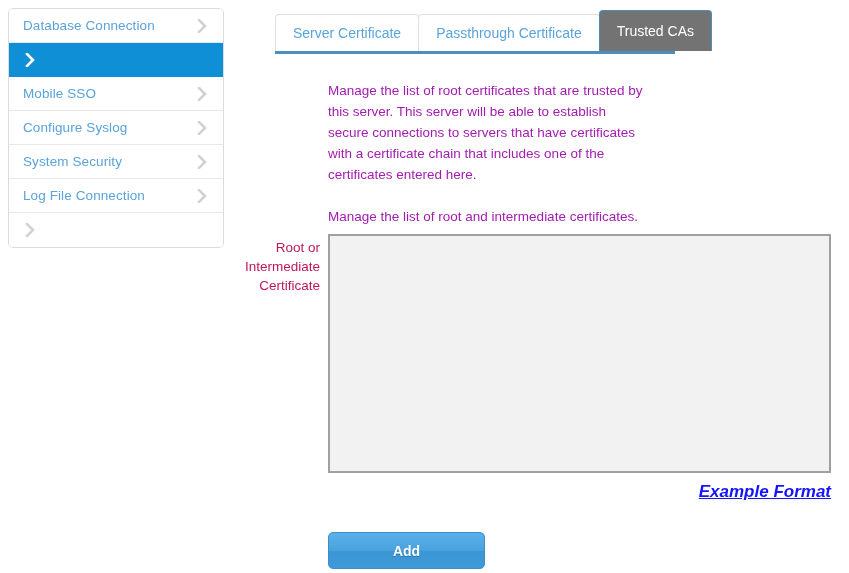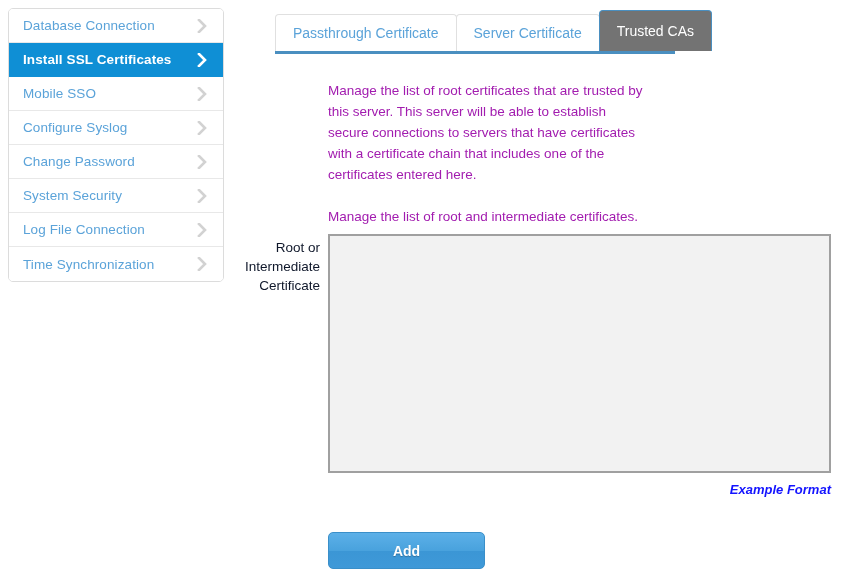--- a/index.html
+++ b/index.html
@@ -127,21 +127,21 @@
   .desc p + p { margin-top: 21px; }
 
   
   .form-label {
     position: absolute;
     left: 230px;
     top: 238px;
     width: 90px;
     text-align: right;
     font-size: 13.5px;
-    color: #0f172a;
+    color: #be185d;
     line-height: 19px;
   }
   .cert-textarea {
     position: absolute;
     left: 328px;
     top: 234px;
     width: 503px;
     height: 239px;
     box-sizing: border-box;
     background: #f2f2f2;
@@ -150,24 +150,25 @@
     outline: none;
     font-family: "Liberation Sans", sans-serif;
     font-size: 13px;
     color: #1a1a1a;
     padding: 4px;
   }
   .example-link {
     position: absolute;
     right: 18px;
     top: 482px;
-    font-size: 13px;
+    font-size: 17px;
     font-style: italic;
     font-weight: bold;
     color: #1414ff;
+    text-decoration: underline;
     cursor: pointer;
   }
 
   
   .add-btn {
     position: absolute;
     left: 328px;
     top: 532px;
     width: 157px;
     height: 37px;
@@ -191,21 +192,20 @@
   <div class="sidebar" id="sidebar">
       <div class="side-item">
         <span class="side-label">Database Connection</span>
         <span class="side-chevron">
           <svg viewBox="0 0 10 14" width="10" height="14" aria-hidden="true">
             <path d="M2 1 L8 7 L2 13" fill="none" stroke="currentColor" stroke-width="2.6" stroke-linecap="square"></path>
           </svg>
         </span>
       </div>
       <div class="side-item active">
-        <span class="side-label">Install SSL Certificates</span>
         <span class="side-chevron">
           <svg viewBox="0 0 10 14" width="10" height="14" aria-hidden="true">
             <path d="M2 1 L8 7 L2 13" fill="none" stroke="currentColor" stroke-width="2.6" stroke-linecap="square"></path>
           </svg>
         </span>
       </div>
       <div class="side-item">
         <span class="side-label">Mobile SSO</span>
         <span class="side-chevron">
           <svg viewBox="0 0 10 14" width="10" height="14" aria-hidden="true">
@@ -215,57 +215,48 @@
       </div>
       <div class="side-item">
         <span class="side-label">Configure Syslog</span>
         <span class="side-chevron">
           <svg viewBox="0 0 10 14" width="10" height="14" aria-hidden="true">
             <path d="M2 1 L8 7 L2 13" fill="none" stroke="currentColor" stroke-width="2.6" stroke-linecap="square"></path>
           </svg>
         </span>
       </div>
       <div class="side-item">
-        <span class="side-label">Change Password</span>
-        <span class="side-chevron">
-          <svg viewBox="0 0 10 14" width="10" height="14" aria-hidden="true">
-            <path d="M2 1 L8 7 L2 13" fill="none" stroke="currentColor" stroke-width="2.6" stroke-linecap="square"></path>
-          </svg>
-        </span>
-      </div>
-      <div class="side-item">
         <span class="side-label">System Security</span>
         <span class="side-chevron">
           <svg viewBox="0 0 10 14" width="10" height="14" aria-hidden="true">
             <path d="M2 1 L8 7 L2 13" fill="none" stroke="currentColor" stroke-width="2.6" stroke-linecap="square"></path>
           </svg>
         </span>
       </div>
       <div class="side-item">
         <span class="side-label">Log File Connection</span>
         <span class="side-chevron">
           <svg viewBox="0 0 10 14" width="10" height="14" aria-hidden="true">
             <path d="M2 1 L8 7 L2 13" fill="none" stroke="currentColor" stroke-width="2.6" stroke-linecap="square"></path>
           </svg>
         </span>
       </div>
       <div class="side-item">
-        <span class="side-label">Time Synchronization</span>
         <span class="side-chevron">
           <svg viewBox="0 0 10 14" width="10" height="14" aria-hidden="true">
             <path d="M2 1 L8 7 L2 13" fill="none" stroke="currentColor" stroke-width="2.6" stroke-linecap="square"></path>
           </svg>
         </span>
       </div>
     </div>
 
   <div class="tabstrip">
     <div class="tabs-row" id="tabs-row">
+        <div class="tab">Server Certificate</div>
         <div class="tab">Passthrough Certificate</div>
-        <div class="tab">Server Certificate</div>
         <div class="tab active">Trusted CAs</div>
       </div>
     <div class="tab-underline"></div>
   </div>
 
   <div class="desc">
     <p>Manage the list of root certificates that are trusted by this server. This server will be able to establish secure connections to servers that have certificates with a certificate chain that includes one of the certificates entered here.</p>
     <p>Manage the list of root and intermediate certificates.</p>
   </div>
 

